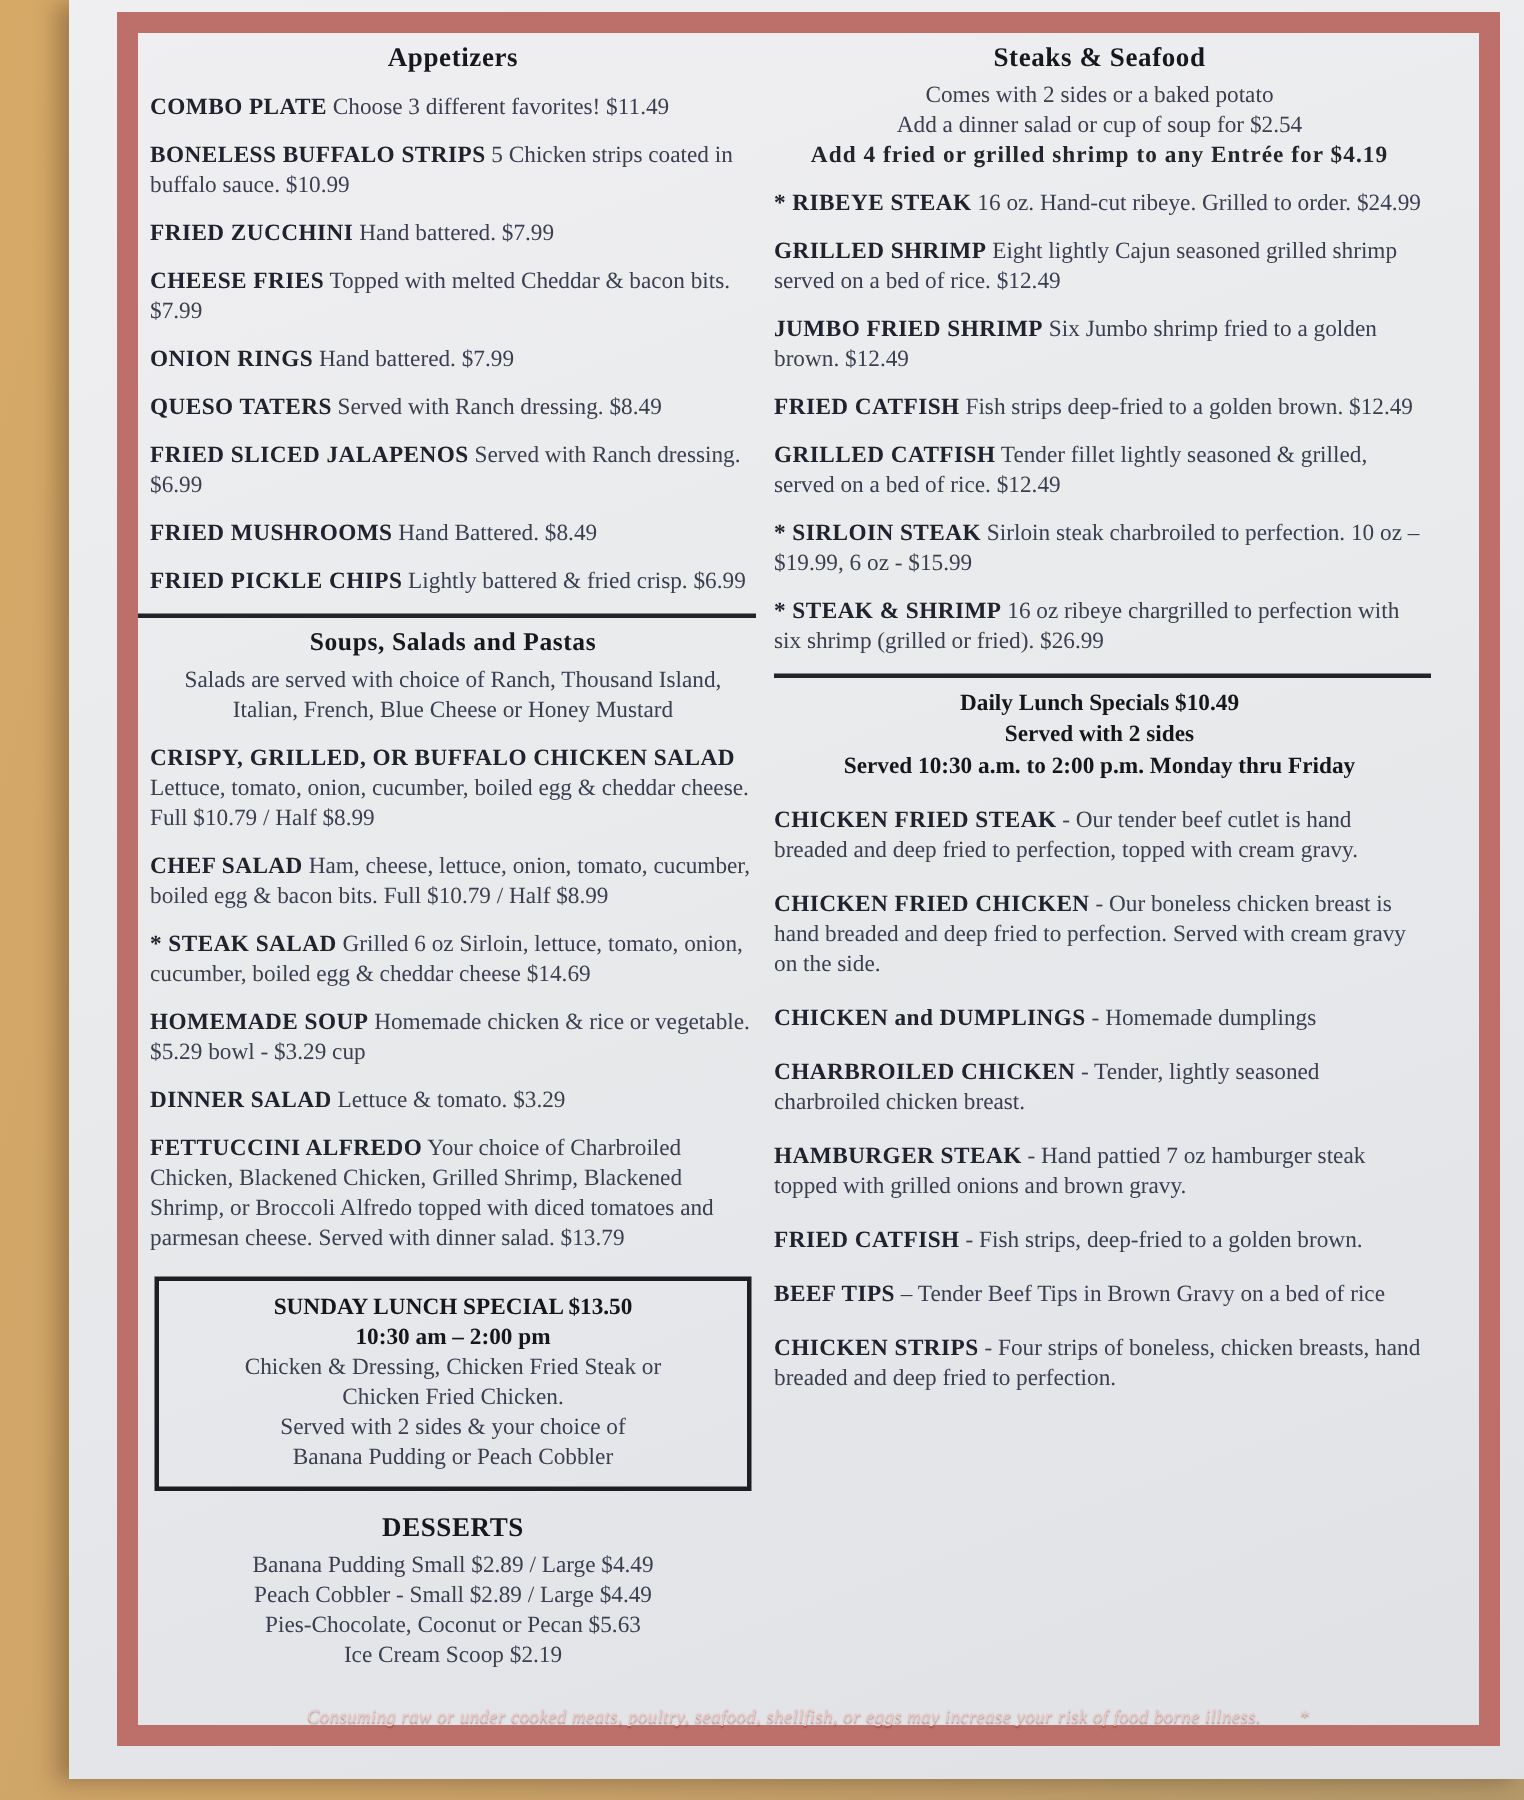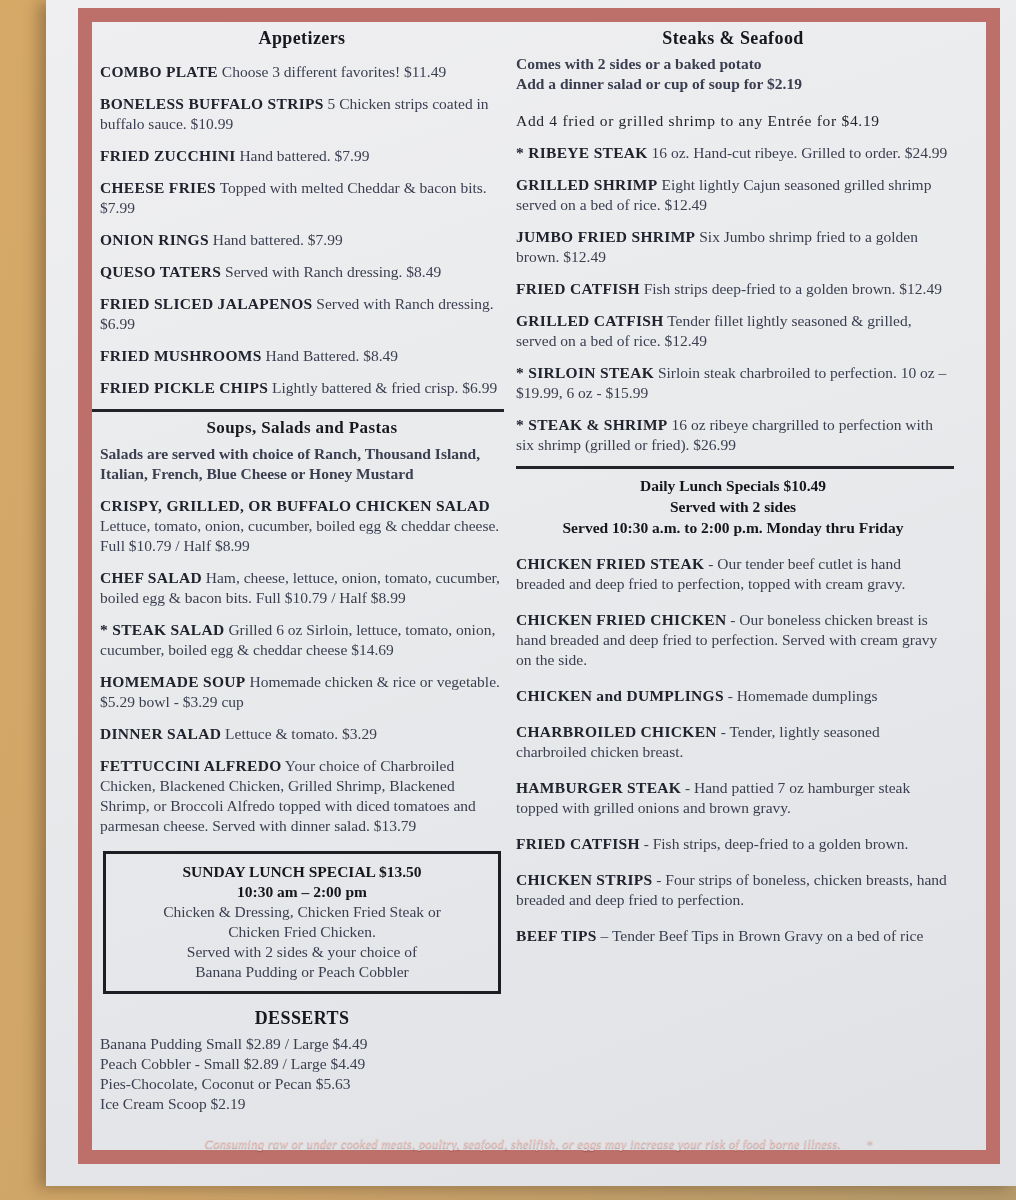--- a/index.html
+++ b/index.html
@@ -27,40 +27,40 @@
     font-size:15.5px; line-height:20px;
   }
   .col-left  { width:404px; flex:none; }
   .col-right { flex:1; margin-left:12px; padding-right:32px; }
 
   .section-title {
     text-align:center; font-weight:bold; color:#17181e;
     font-size:18px; line-height:24px; letter-spacing:.4px;
     margin:2px 0 4px;
   }
-  .sub { text-align:left;font-weight:bold; }
+  .sub { text-align:center; }
   .item { margin-top:12px; }
   .item-name { font-weight:bold; color:#20232e; letter-spacing:.3px; }
   .divider { height:3px; background:#23232b; margin:11px 0 4px -8px; }
   .col-right .divider { margin:11px -4px 4px 0; }
 
   .add-line {
-    font-weight:normal; color:#23242c; text-align:left;
-    letter-spacing:.7px; margin-top:17px;
+    font-weight:bold; color:#23242c; text-align:center;
+    letter-spacing:.7px; 
   }
 
   .sunday-box {
     border:3px solid #1d1d24;
     margin:15px 3px 12px 3px;
     padding:8px 6px 9px;
     text-align:center;
   }
   .bold-line { font-weight:bold; color:#15161c; }
 
-  .dessert-line { }
+  .dessert-line { text-align:center; }
 
   .daily-header { text-align:center; font-weight:bold; color:#15161c; }
   .daily-header .dh { line-height:21px; }
   .mt6 { margin-top:6px; }
 
   .disclaimer {
     position:absolute; left:-14px; right:-14px; bottom:-14px; height:26px;
     line-height:13px; text-align:center;
     font-style:italic; font-size:12.5px; letter-spacing:.3px;
     color:#ecc9c3; text-shadow:0 1px 1px rgba(90,30,30,.45);
@@ -114,21 +114,21 @@
         <div class="dessert-line">Banana Pudding  Small  $2.89 / Large  $4.49</div>
         <div class="dessert-line">Peach Cobbler - Small  $2.89 / Large  $4.49</div>
         <div class="dessert-line">Pies-Chocolate, Coconut or Pecan  $5.63</div>
         <div class="dessert-line">Ice Cream Scoop  $2.19</div>
       </div>
 
       <div class="col-right">
 
         <div class="section-title">Steaks &amp; Seafood</div>
         <div class="sub">Comes with 2 sides or a baked potato</div>
-        <div class="sub">Add a dinner salad or cup of soup for $2.19</div>
+        <div class="sub">Add a dinner salad or cup of soup for $2.54</div>
 
         <div class="add-line">Add 4 fried or grilled shrimp to any Entrée for  $4.19</div>
 
         <p class="item"><span class="item-name">* RIBEYE STEAK</span> <span>16 oz. Hand-cut ribeye. Grilled to order. $24.99</span></p>
         <p class="item"><span class="item-name">GRILLED SHRIMP</span> <span>Eight lightly Cajun seasoned grilled shrimp served on a bed of rice.  $12.49</span></p>
         <p class="item"><span class="item-name">JUMBO FRIED SHRIMP</span> <span>Six Jumbo shrimp fried to a golden brown.  $12.49</span></p>
         <p class="item"><span class="item-name">FRIED CATFISH</span> <span>Fish strips deep-fried to a golden brown. $12.49</span></p>
         <p class="item"><span class="item-name">GRILLED CATFISH</span> <span>Tender fillet lightly seasoned &amp; grilled, served on a bed of rice.  $12.49</span></p>
         <p class="item"><span class="item-name">* SIRLOIN STEAK</span> <span>Sirloin steak charbroiled to perfection. 10 oz – $19.99,   6 oz - $15.99</span></p>
         <p class="item"><span class="item-name">* STEAK &amp; SHRIMP</span> <span>16 oz ribeye chargrilled to perfection with six shrimp (grilled or fried).  $26.99</span></p>
@@ -140,21 +140,21 @@
           <div class="dh">Served with 2 sides</div>
           <div class="dh">Served 10:30 a.m. to 2:00 p.m. Monday thru Friday</div>
         </div>
 
         <p class="item" style="margin-top:16px;"><span class="item-name">CHICKEN FRIED STEAK</span> <span>-  Our tender beef cutlet is hand breaded and deep fried to perfection, topped with cream gravy.</span></p>
         <p class="item" style="margin-top:16px;"><span class="item-name">CHICKEN FRIED CHICKEN</span> <span>-  Our boneless chicken breast is hand breaded and deep fried to perfection.  Served with cream gravy on the side.</span></p>
         <p class="item" style="margin-top:16px;"><span class="item-name">CHICKEN and DUMPLINGS</span> <span>-  Homemade dumplings</span></p>
         <p class="item" style="margin-top:16px;"><span class="item-name">CHARBROILED CHICKEN</span> <span>-  Tender, lightly seasoned charbroiled chicken breast.</span></p>
         <p class="item" style="margin-top:16px;"><span class="item-name">HAMBURGER STEAK</span> <span>-  Hand pattied 7 oz hamburger steak topped with grilled onions and brown gravy.</span></p>
         <p class="item" style="margin-top:16px;"><span class="item-name">FRIED CATFISH</span> <span>-  Fish strips, deep-fried to a golden brown.</span></p>
+        <p class="item" style="margin-top:16px;"><span class="item-name">BEEF TIPS</span> <span>–  Tender Beef Tips in Brown Gravy on a bed of rice</span></p>
         <p class="item" style="margin-top:16px;"><span class="item-name">CHICKEN STRIPS</span> <span>-  Four strips of boneless, chicken breasts, hand breaded and deep fried to perfection.</span></p>
-        <p class="item" style="margin-top:16px;"><span class="item-name">BEEF TIPS</span> <span>–  Tender Beef Tips in Brown Gravy on a bed of rice</span></p>
       </div>
 
     </div>
 
     <div class="disclaimer"><span>Consuming raw or under cooked meats, poultry, seafood, shellfish, or eggs may increase your risk of food borne illness.</span><span class="mark">*</span></div>
   </div>
 </div>
 
 </body></html>

